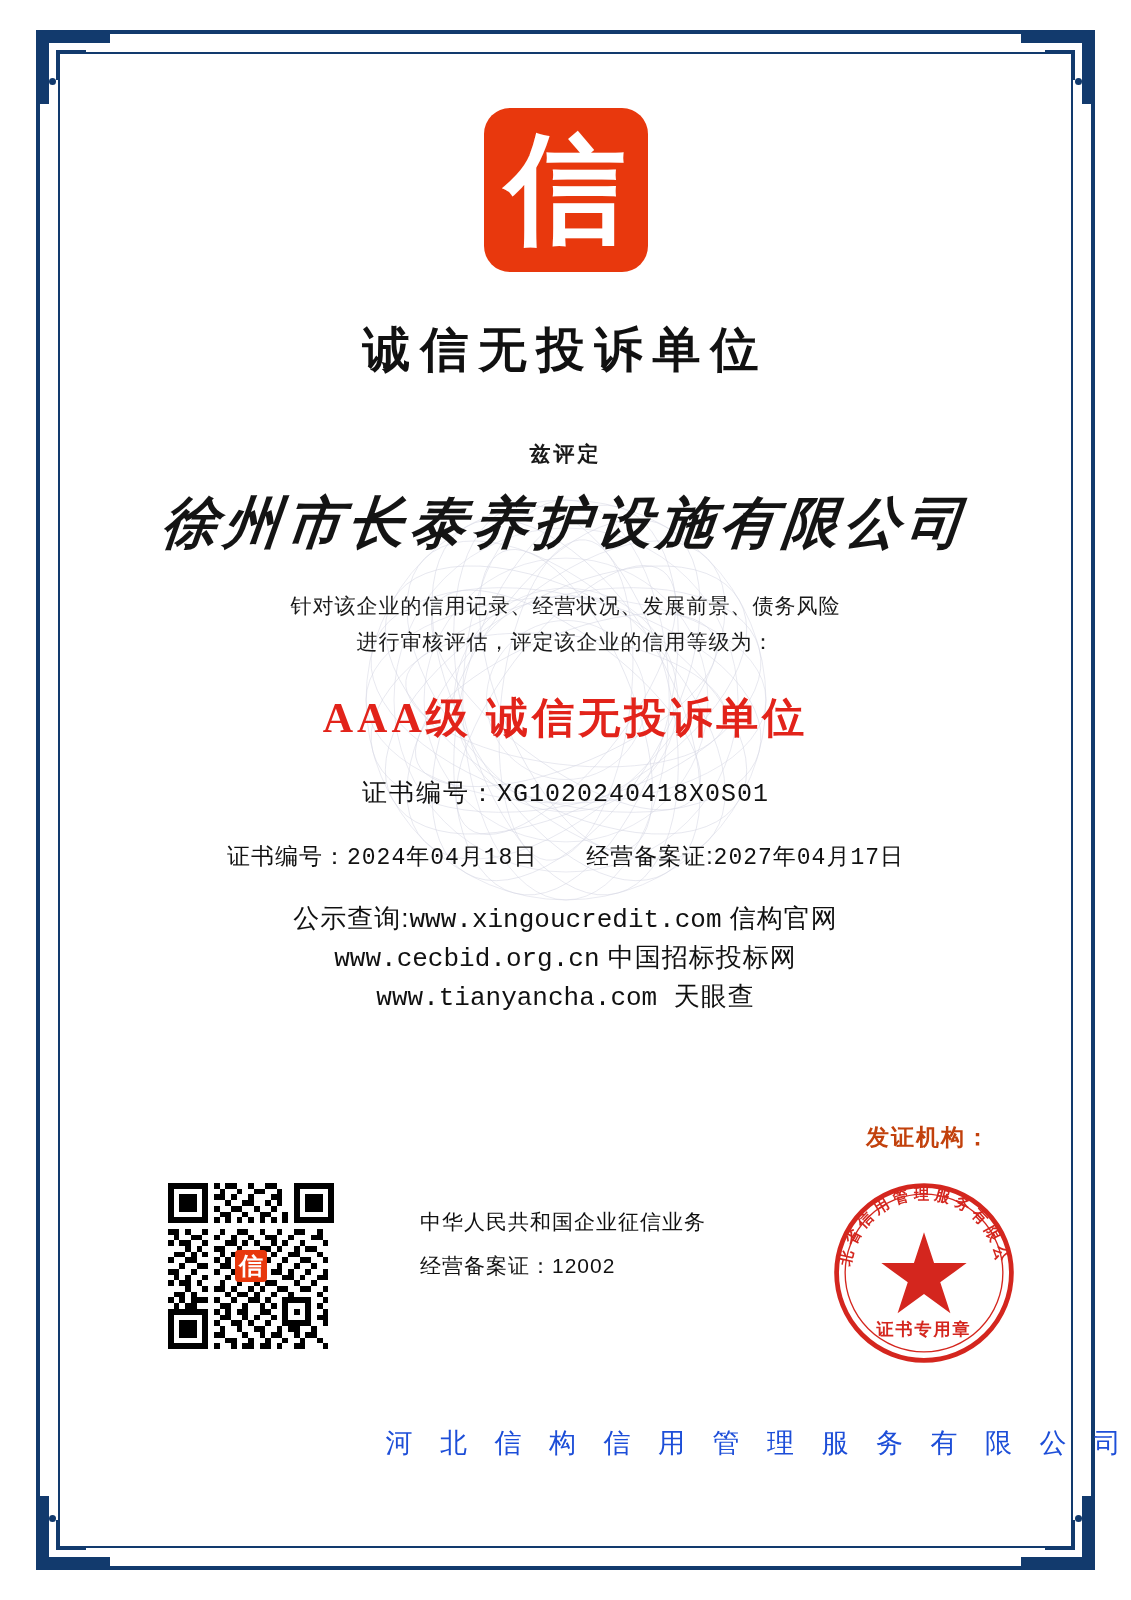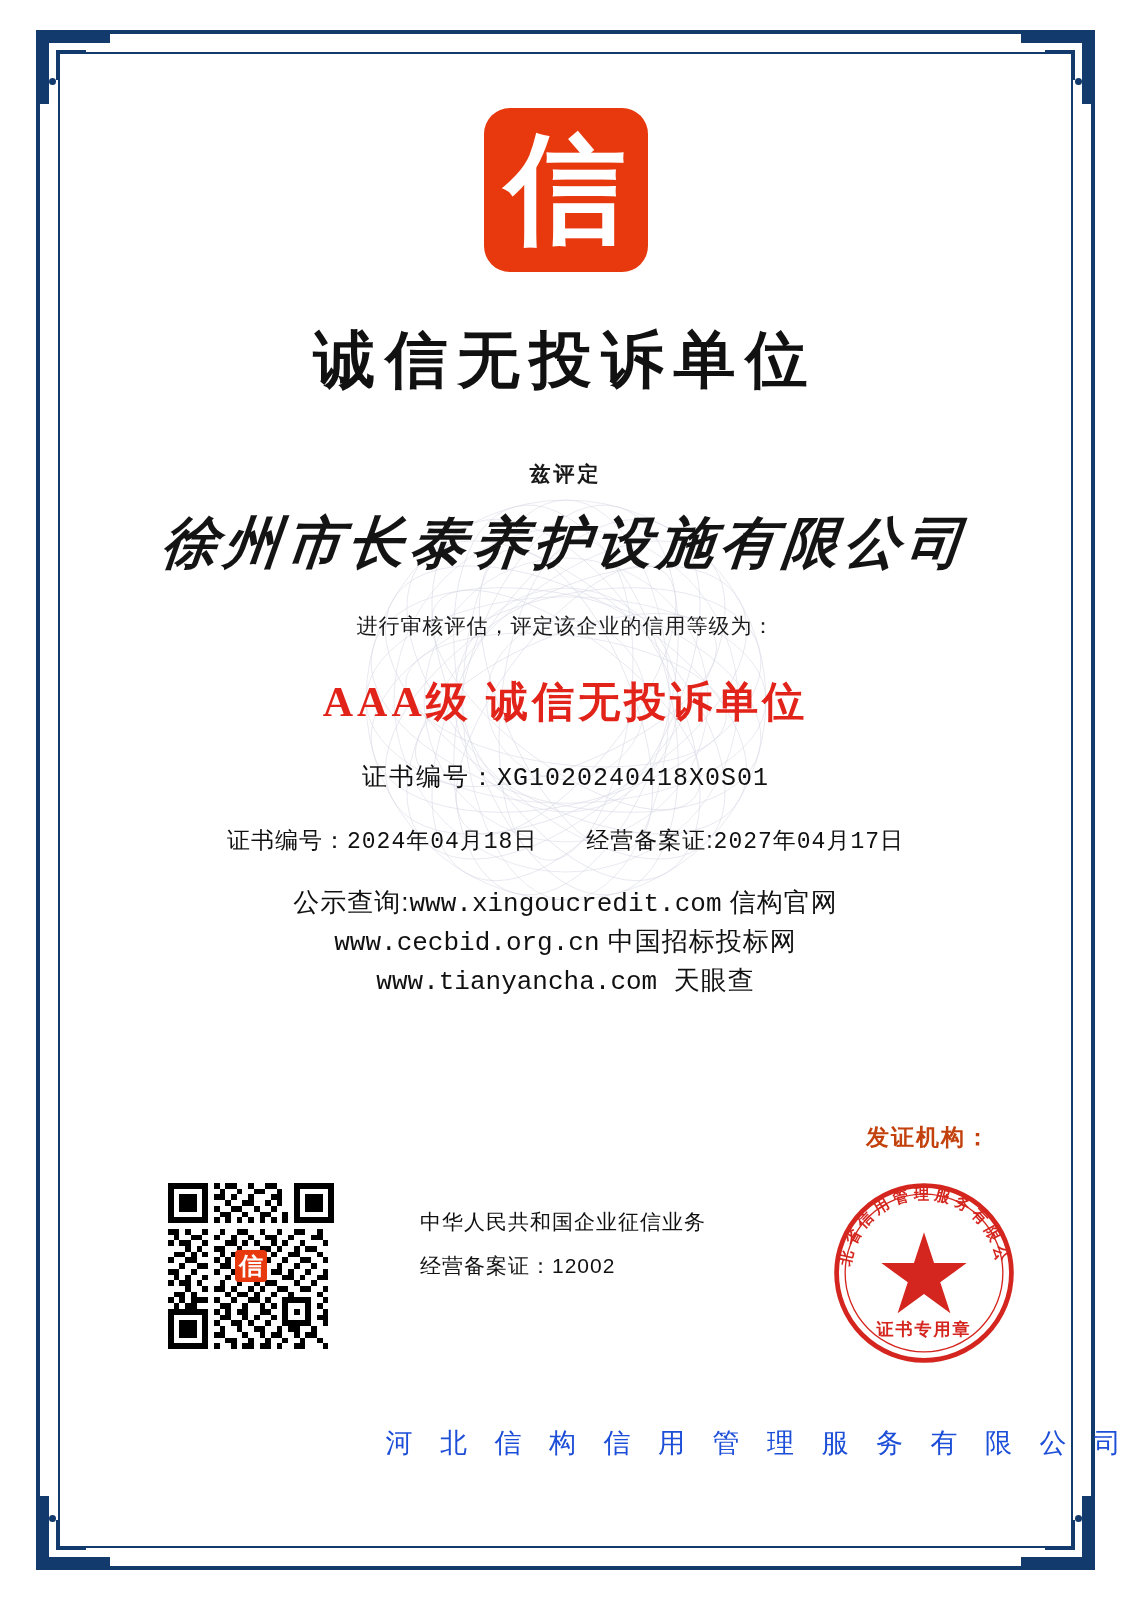--- a/index.html
+++ b/index.html
@@ -104,21 +104,21 @@
     color: #ffffff;
     font-family: "Liberation Serif", serif;
     font-size: 120px;
     font-weight: bold;
     line-height: 1;
   }
 
   .main-title {
     margin-top: 46px;
     font-family: "Liberation Sans", sans-serif;
-    font-size: 62px;
+    font-size: 48px;
     font-weight: bold;
     letter-spacing: 10px;
     color: #111111;
   }
 
   .hereby {
     margin-top: 58px;
     font-size: 21px;
     font-weight: bold;
     letter-spacing: 3px;
@@ -299,20 +299,21 @@
     <div class="glyph">信</div>
   </div>
 
   <div class="main-title">诚信无投诉单位</div>
 
   <div class="hereby">兹评定</div>
 
   <div class="company-name">徐州市长泰养护设施有限公司</div>
 
   <div class="desc">
+    <div>针对该企业的信用记录、经营状况、发展前景、债务风险</div>
     <div>进行审核评估，评定该企业的信用等级为：</div>
   </div>
 
   <div class="grade">AAA级 诚信无投诉单位</div>
 
   <div class="cert-no">
     <span>证书编号：</span><span class="mono">XG1020240418X0S01</span>
   </div>
 
   <div class="dates">

